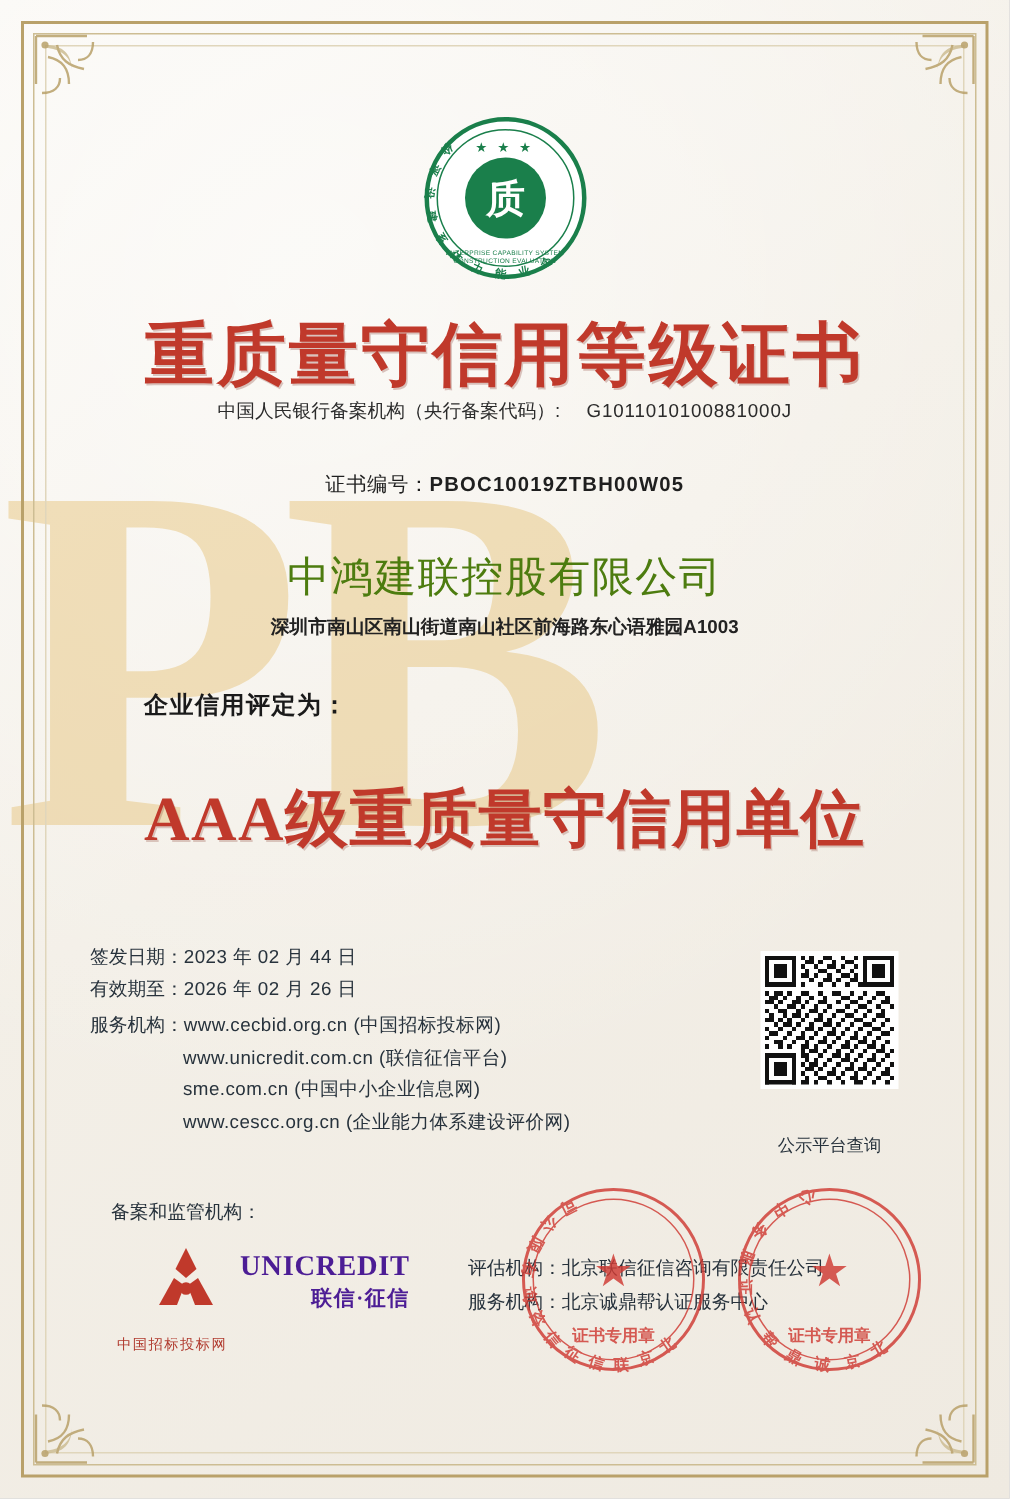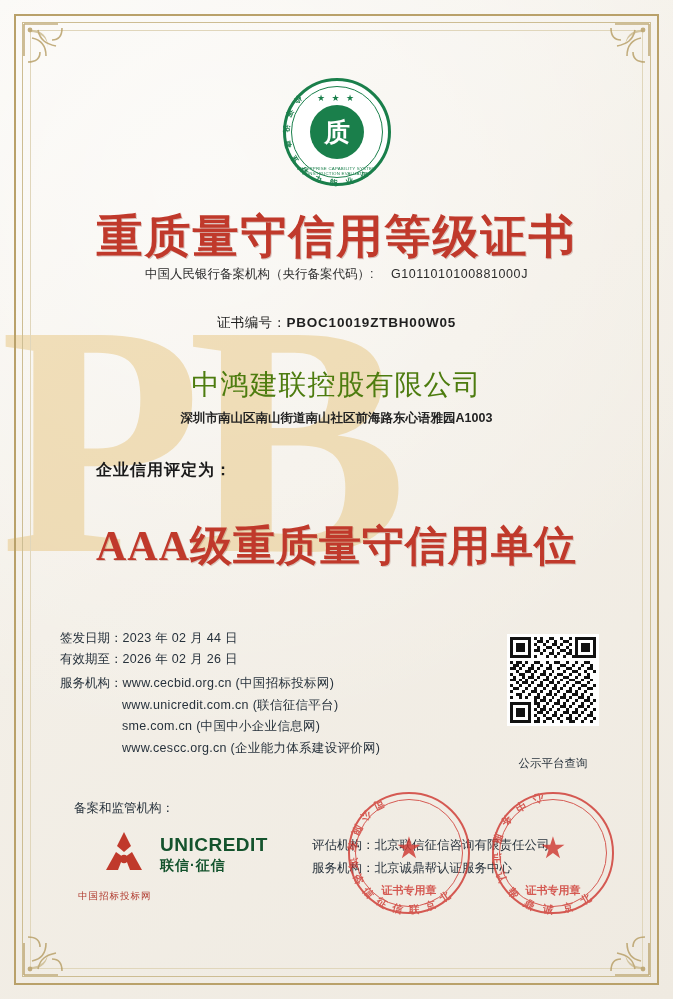--- a/index.html
+++ b/index.html
@@ -272,22 +272,23 @@
   .unicredit {
     position: absolute;
     left: 96px;
     top: 826px;
     display: flex;
     align-items: center;
     gap: 8px;
   }
   .uc-mark { width: 56px; height: 56px; }
   .uc-text {
-    font-family: Liberation Sans, sans-serif;
-    color: #14532d;
+    font-family: Liberation Serif, serif;
+    color: #4c1d95;
+    text-align: right;
   }
   .uc-text .en {
     font-size: 19px;
     font-weight: bold;
     letter-spacing: .5px;
   }
   .uc-text .cn {
     font-size: 14px;
     font-weight: bold;
     letter-spacing: 1px;

